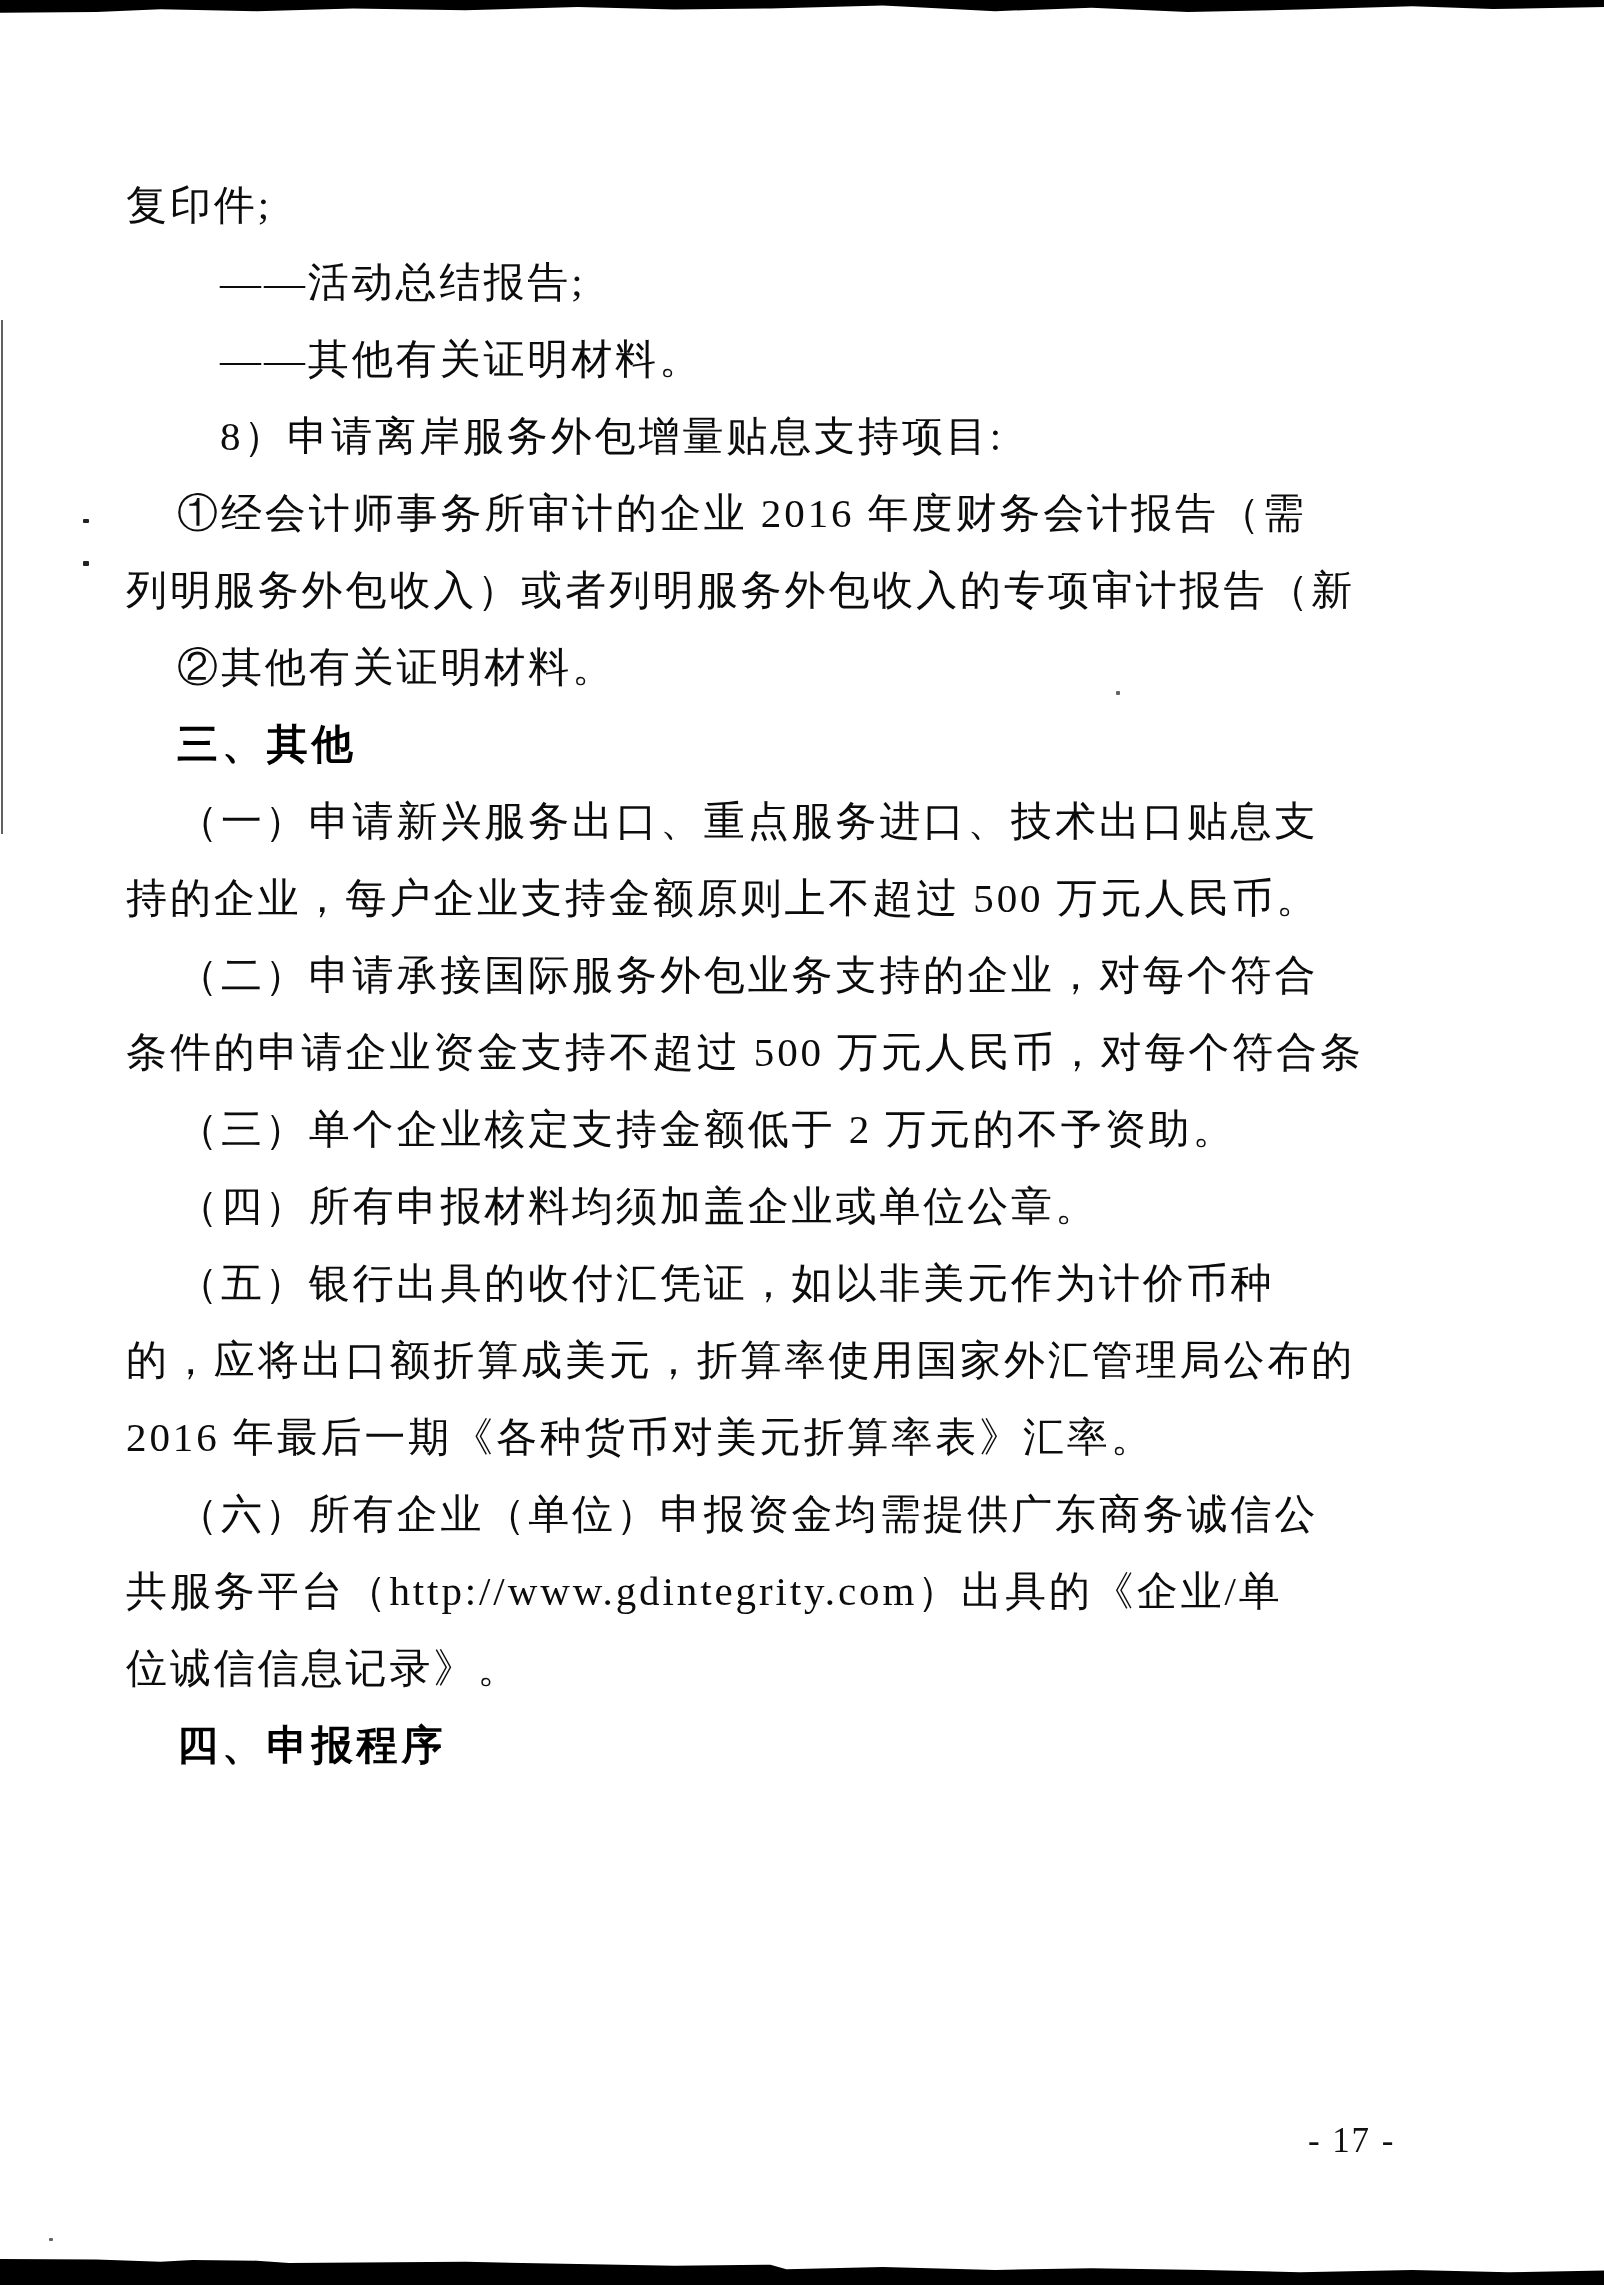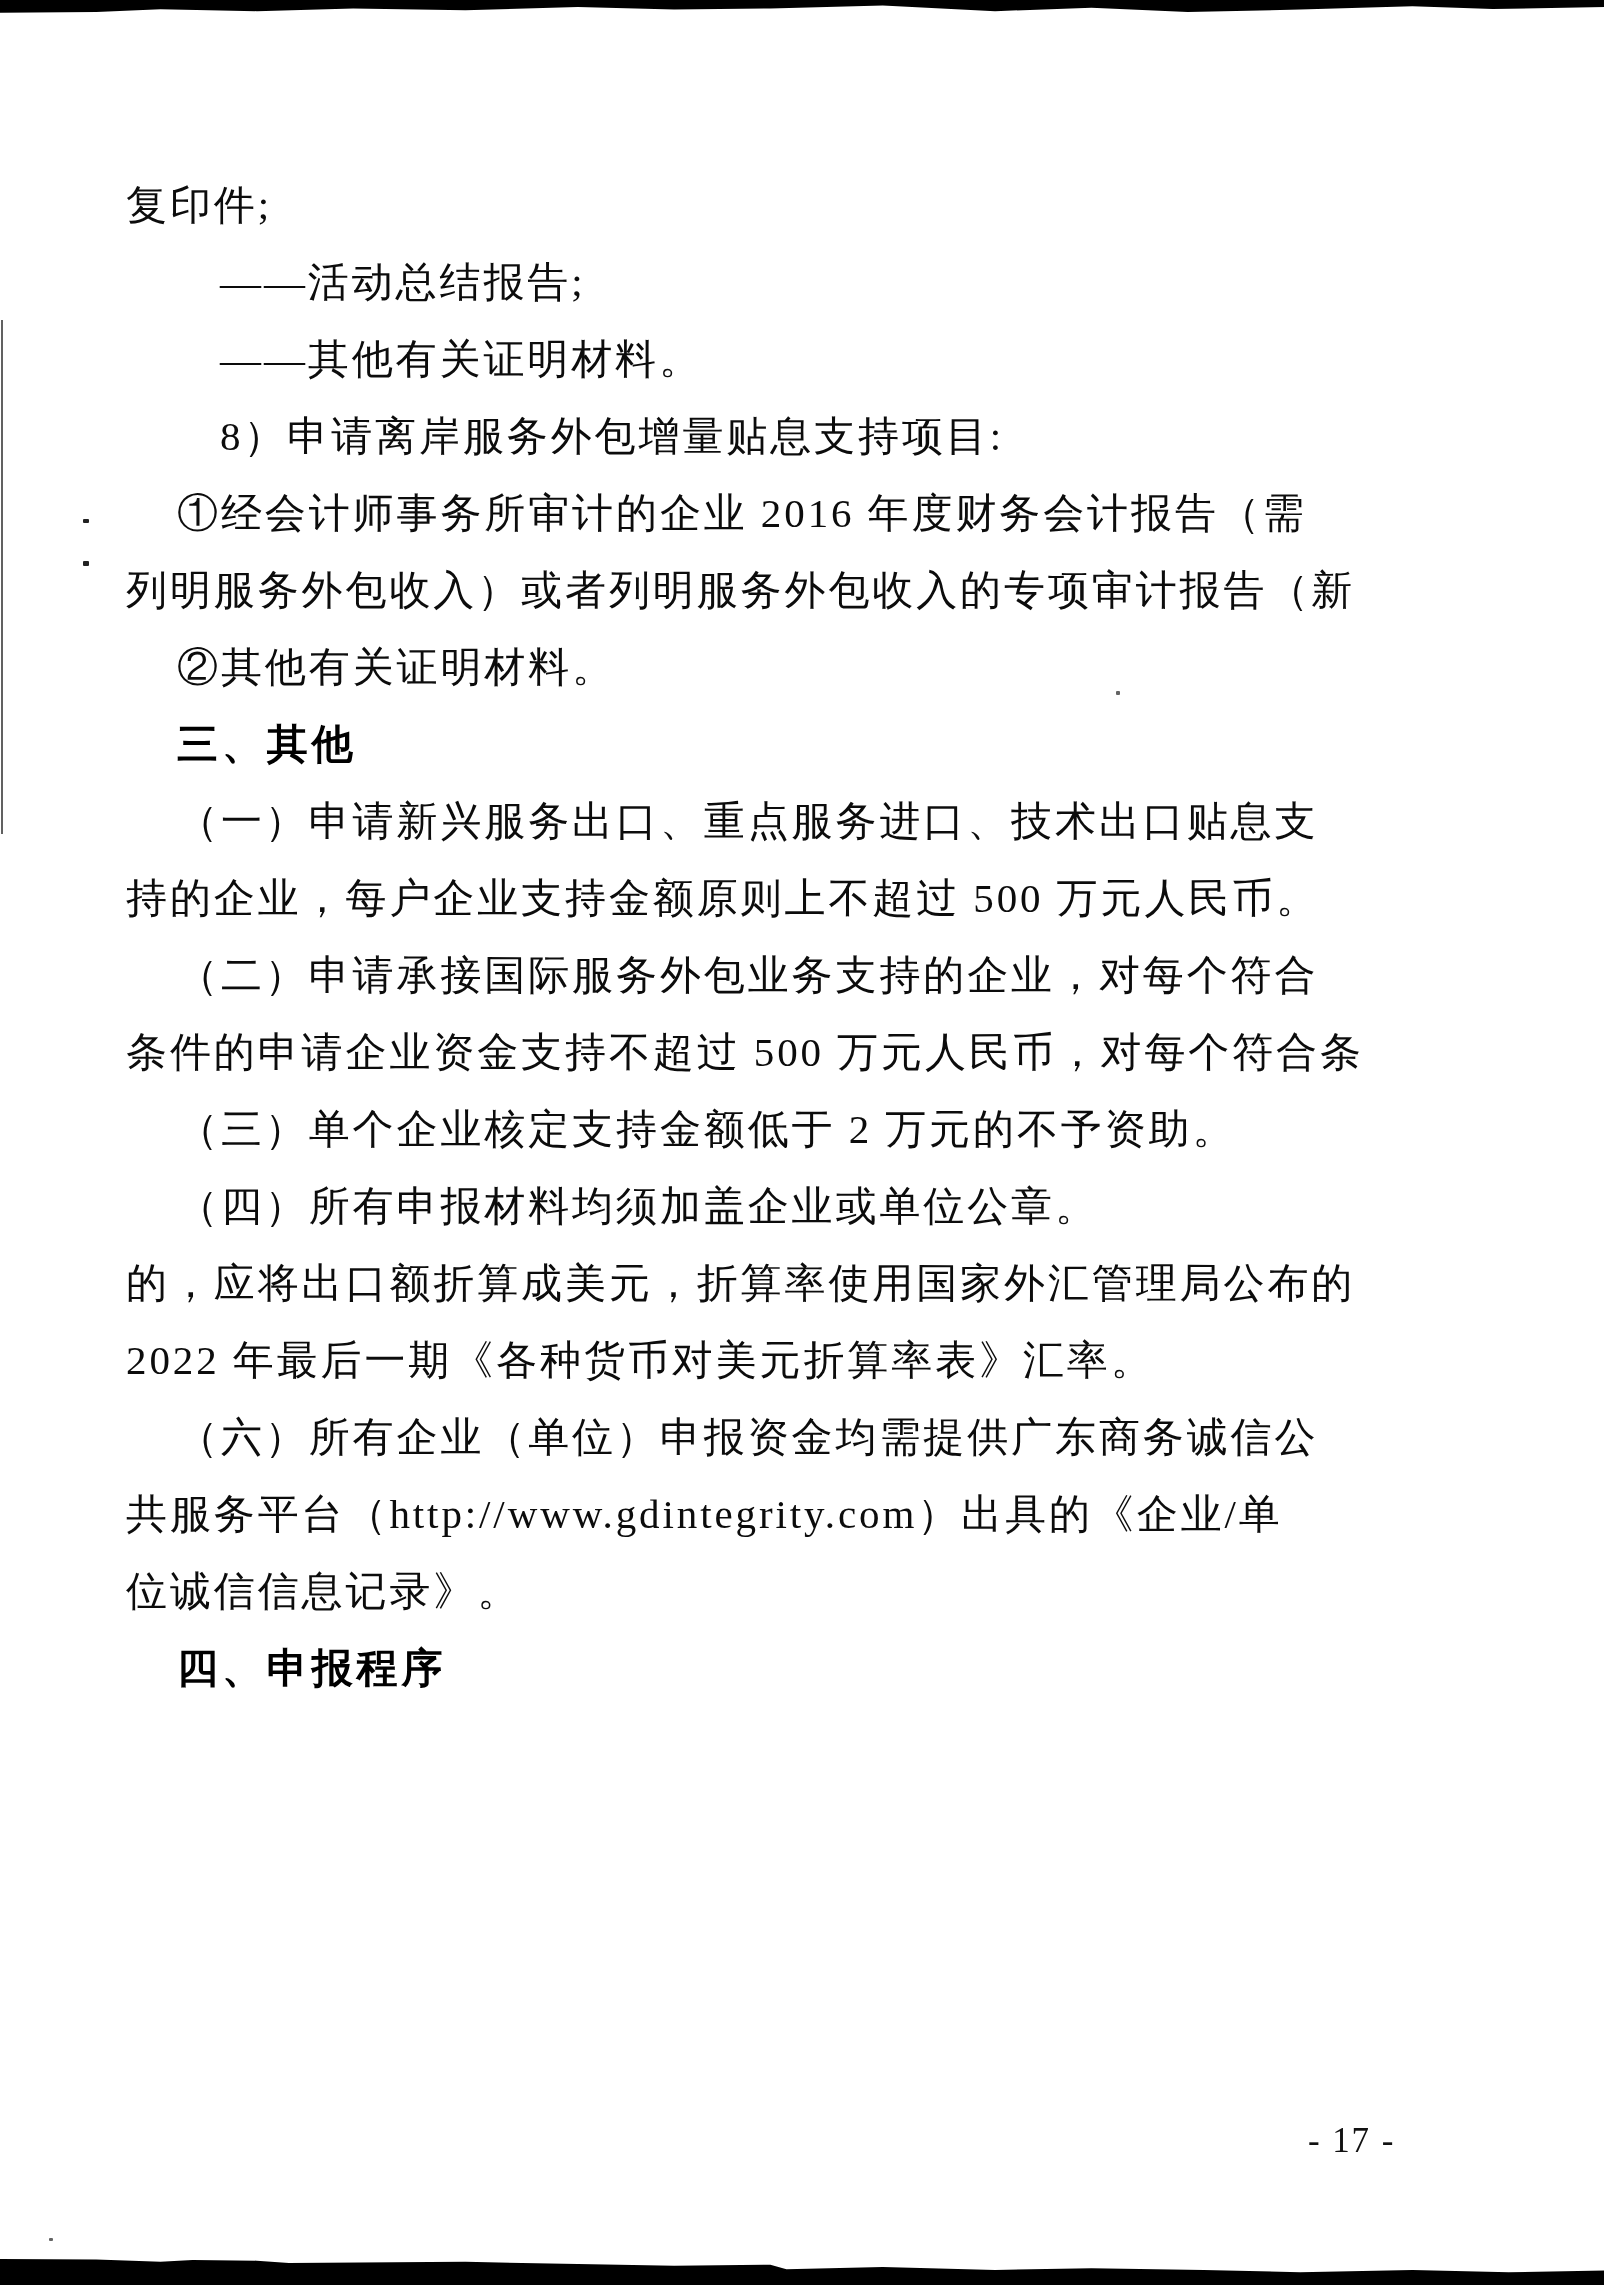--- a/index.html
+++ b/index.html
@@ -104,22 +104,23 @@
     <div class="line indent-1">①经会计师事务所审计的企业 2016 年度财务会计报告（需</div>
     <div class="line">列明服务外包收入）或者列明服务外包收入的专项审计报告（新</div>
     <div class="line indent-1">②其他有关证明材料。</div>
     <div class="line indent-1 heading">三、其他</div>
     <div class="line indent-1">（一）申请新兴服务出口、重点服务进口、技术出口贴息支</div>
     <div class="line">持的企业，每户企业支持金额原则上不超过 500 万元人民币。</div>
     <div class="line indent-1">（二）申请承接国际服务外包业务支持的企业，对每个符合</div>
     <div class="line">条件的申请企业资金支持不超过 500 万元人民币，对每个符合条</div>
     <div class="line indent-1">（三）单个企业核定支持金额低于 2 万元的不予资助。</div>
     <div class="line indent-1">（四）所有申报材料均须加盖企业或单位公章。</div>
+    <div class="line indent-1">（五）银行出具的收付汇凭证，如以非美元作为计价币种</div>
     <div class="line">的，应将出口额折算成美元，折算率使用国家外汇管理局公布的</div>
-    <div class="line">2022 年最后一期《各种货币对美元折算率表》汇率。</div>
+    <div class="line">2016 年最后一期《各种货币对美元折算率表》汇率。</div>
     <div class="line indent-1">（六）所有企业（单位）申报资金均需提供广东商务诚信公</div>
     <div class="line">共服务平台（http://www.gdintegrity.com）出具的《企业/单</div>
     <div class="line">位诚信信息记录》。</div>
     <div class="line indent-1 heading">四、申报程序</div>
   </div>
 
   <div class="page-number">- 17 -</div>
 
   <div class="left-line"></div>
   <div class="speck s1"></div>

